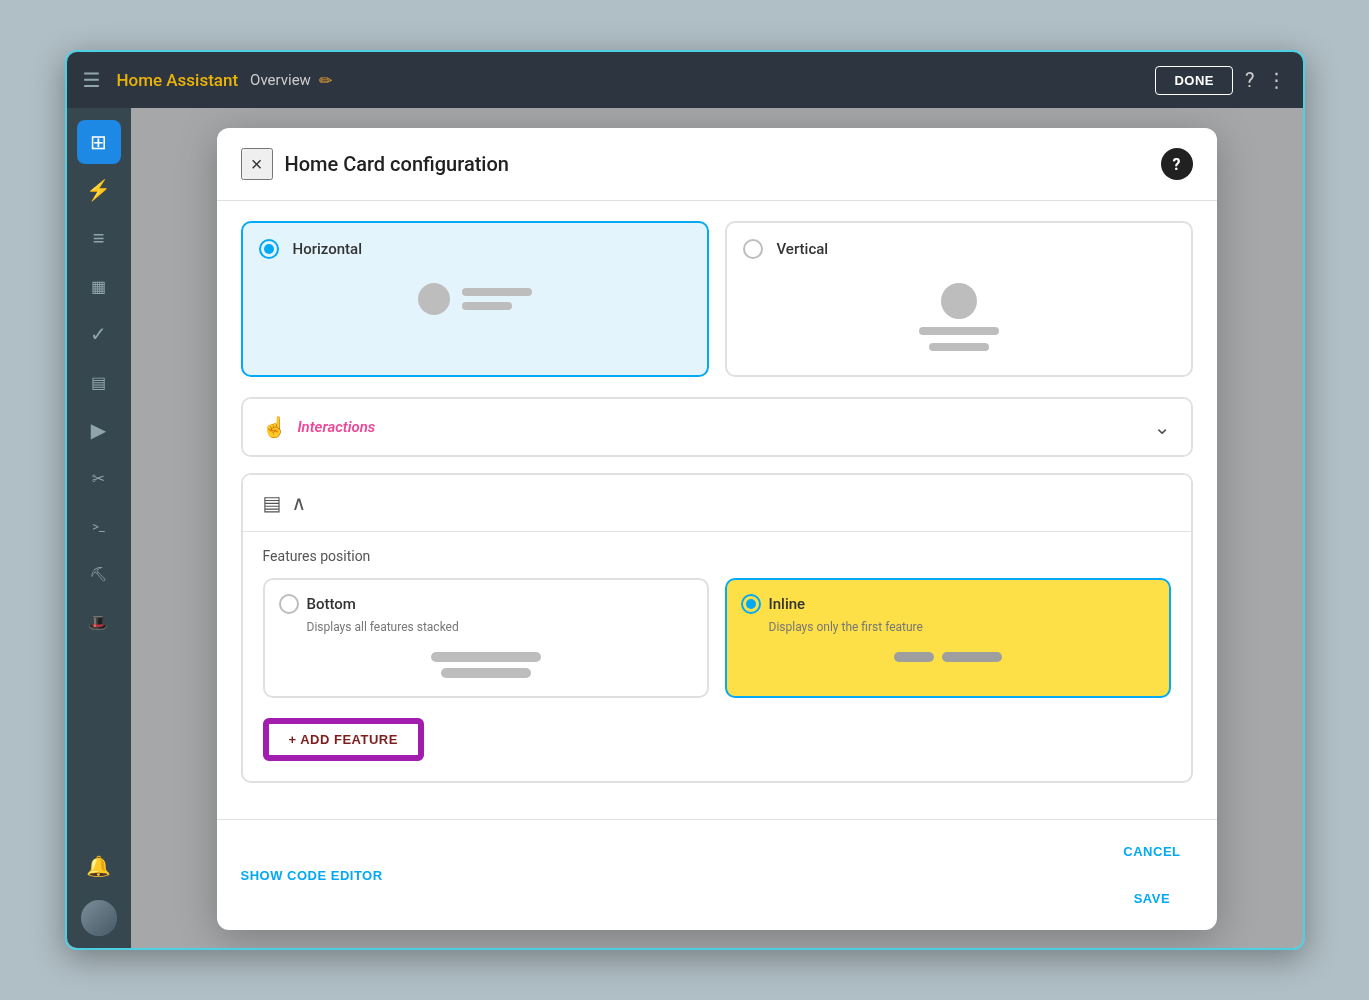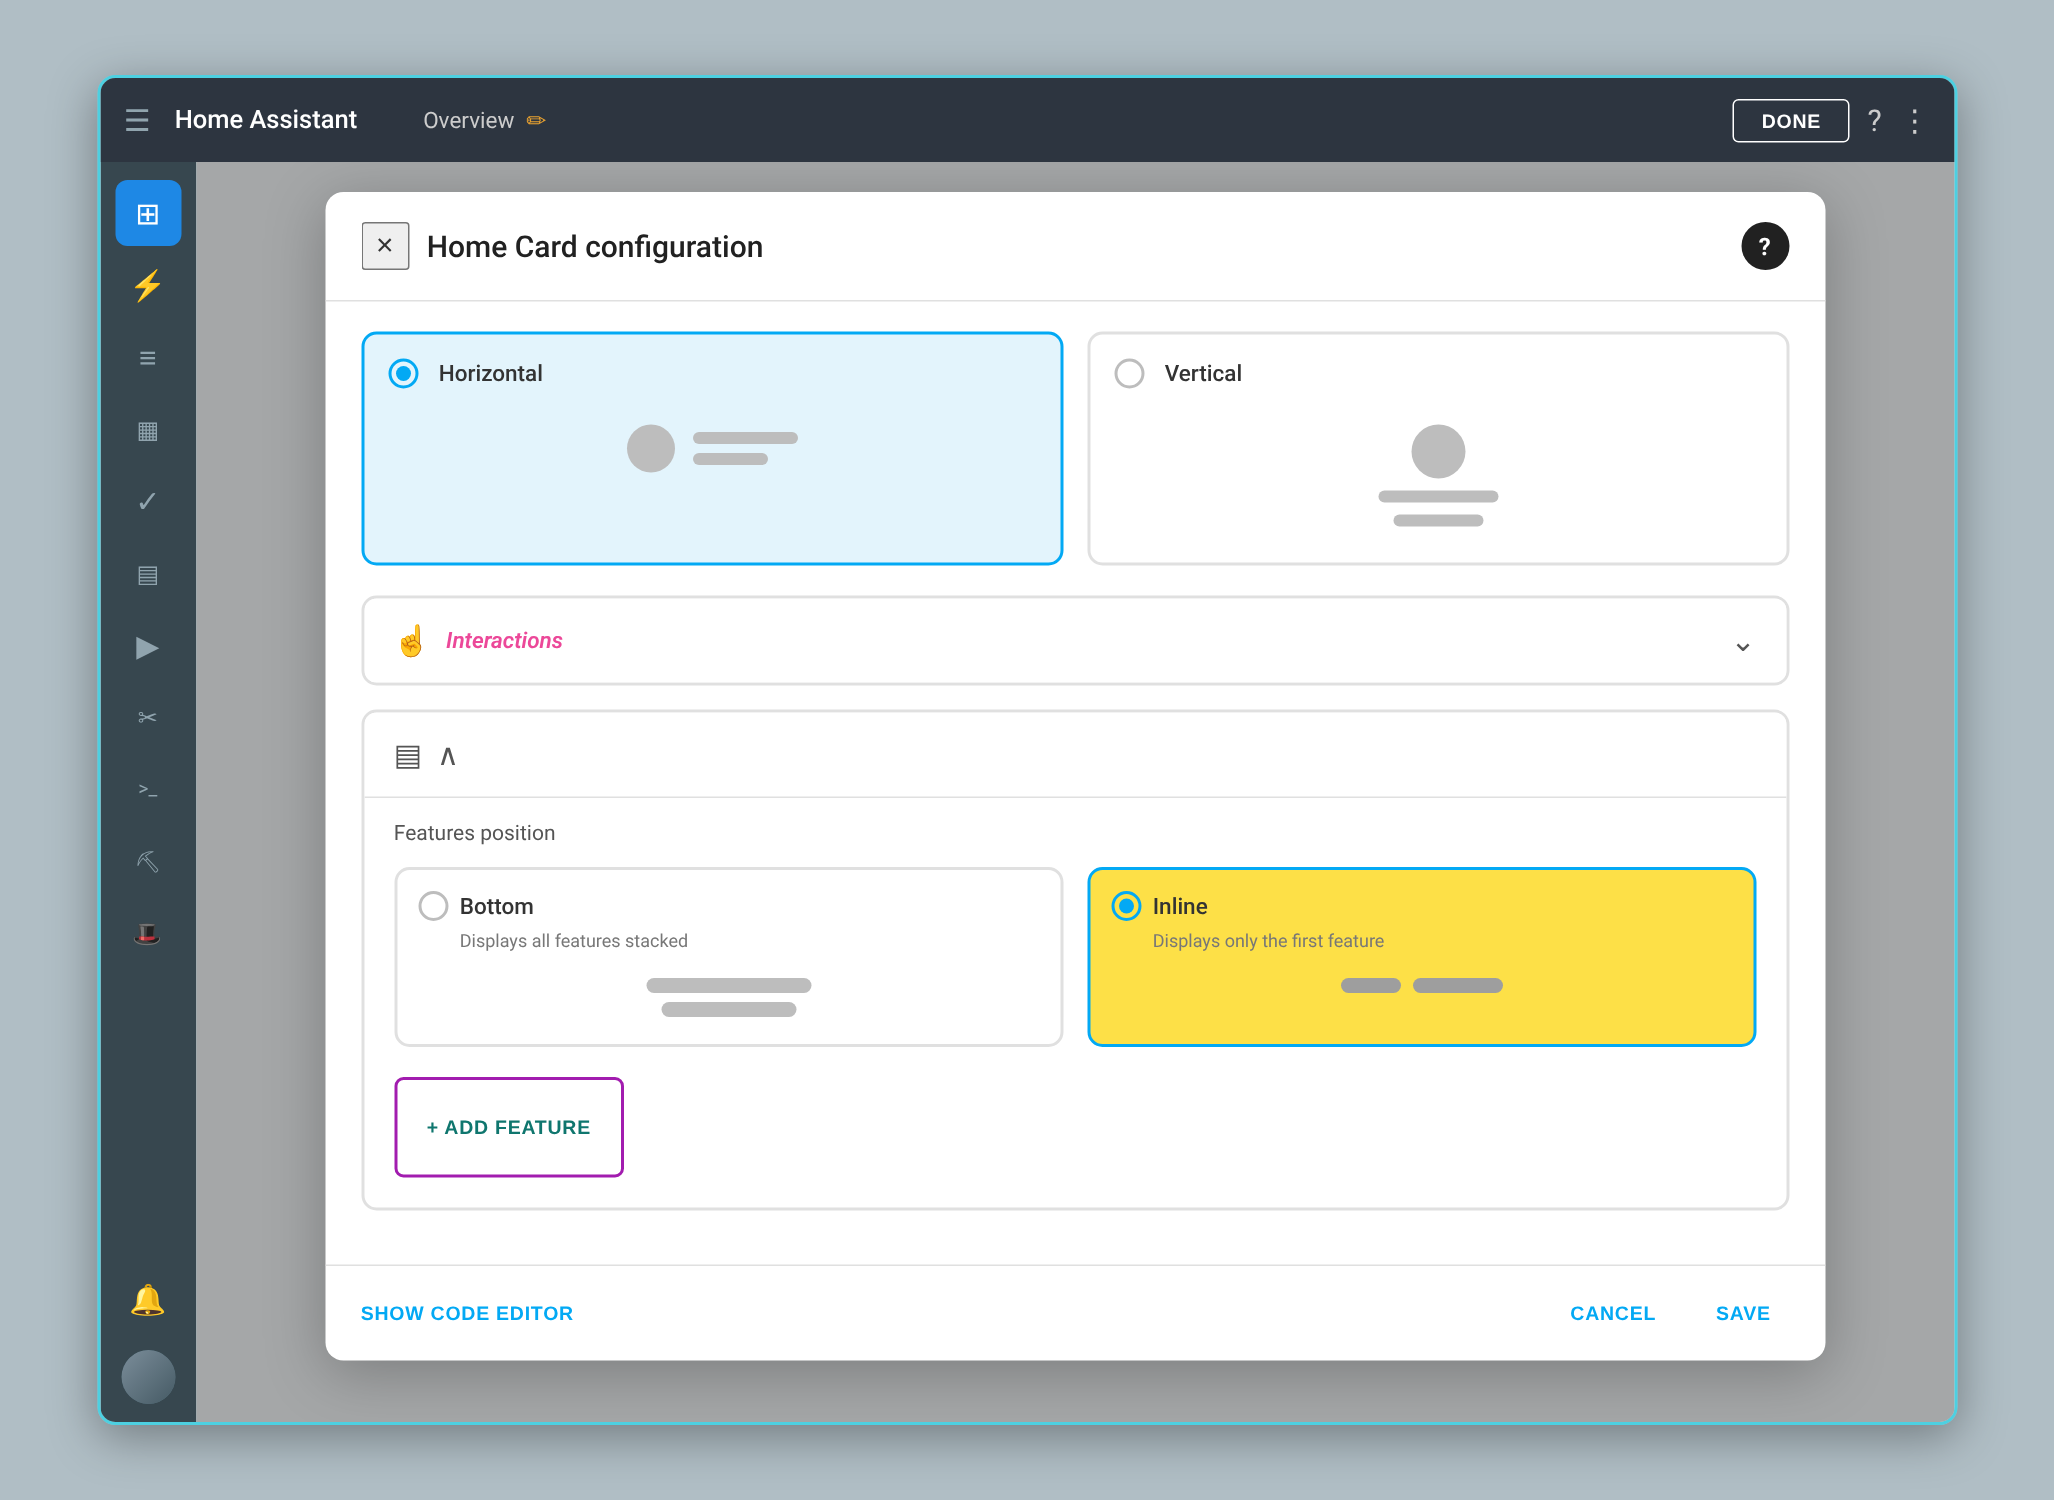--- a/index.html
+++ b/index.html
@@ -35,24 +35,24 @@
       padding: 0 16px;
       flex-shrink: 0;
     }
     .top-bar-menu-icon {
       color: #90a4ae;
       font-size: 20px;
       margin-right: 16px;
       cursor: pointer;
     }
     .top-bar-title {
-      color: #ffffff;
+      color: #eab308;
       font-size: 17px;
       font-weight: 500;
-      margin-right: 44px;
+      margin-right: 12px;
     }
     .top-bar-tab {
       color: #ccc;
       font-size: 15px;
       display: flex;
       align-items: flex-start;
       gap: 8px;
     }
     .top-bar-tab .pencil-icon {
       color: #e6a030;
@@ -416,24 +416,24 @@
       background: #9e9e9e;
     }
     .inline-bar.short { width: 40px; }
     .inline-bar.medium { width: 60px; }
 
     
     .add-feature-btn {
       display: inline-flex;
       align-items: center;
       gap: 8px;
-      border: 2px solid #a21caf;
-      color: #0f766e;
+      border: 6px solid #a21caf;
+      color: #7f1d1d;
       background: #fff;
-      padding: 24px 20px;
+      padding: 8px 20px;
       border-radius: 6px;
       font-size: 13px;
       font-weight: 600;
       letter-spacing: 0.5px;
       cursor: pointer;
       text-transform: uppercase;
     }
 
     
     .modal-footer {
@@ -450,20 +450,21 @@
       border: none;
       font-size: 13px;
       font-weight: 600;
       letter-spacing: 0.5px;
       text-transform: uppercase;
       cursor: pointer;
     }
     .footer-right {
       display: flex;
       gap: 16px;
+      flex-direction: column;
     }
     .cancel-btn {
       color: #03a9f4;
       background: none;
       border: none;
       font-size: 13px;
       font-weight: 600;
       letter-spacing: 0.5px;
       text-transform: uppercase;
       cursor: pointer;

